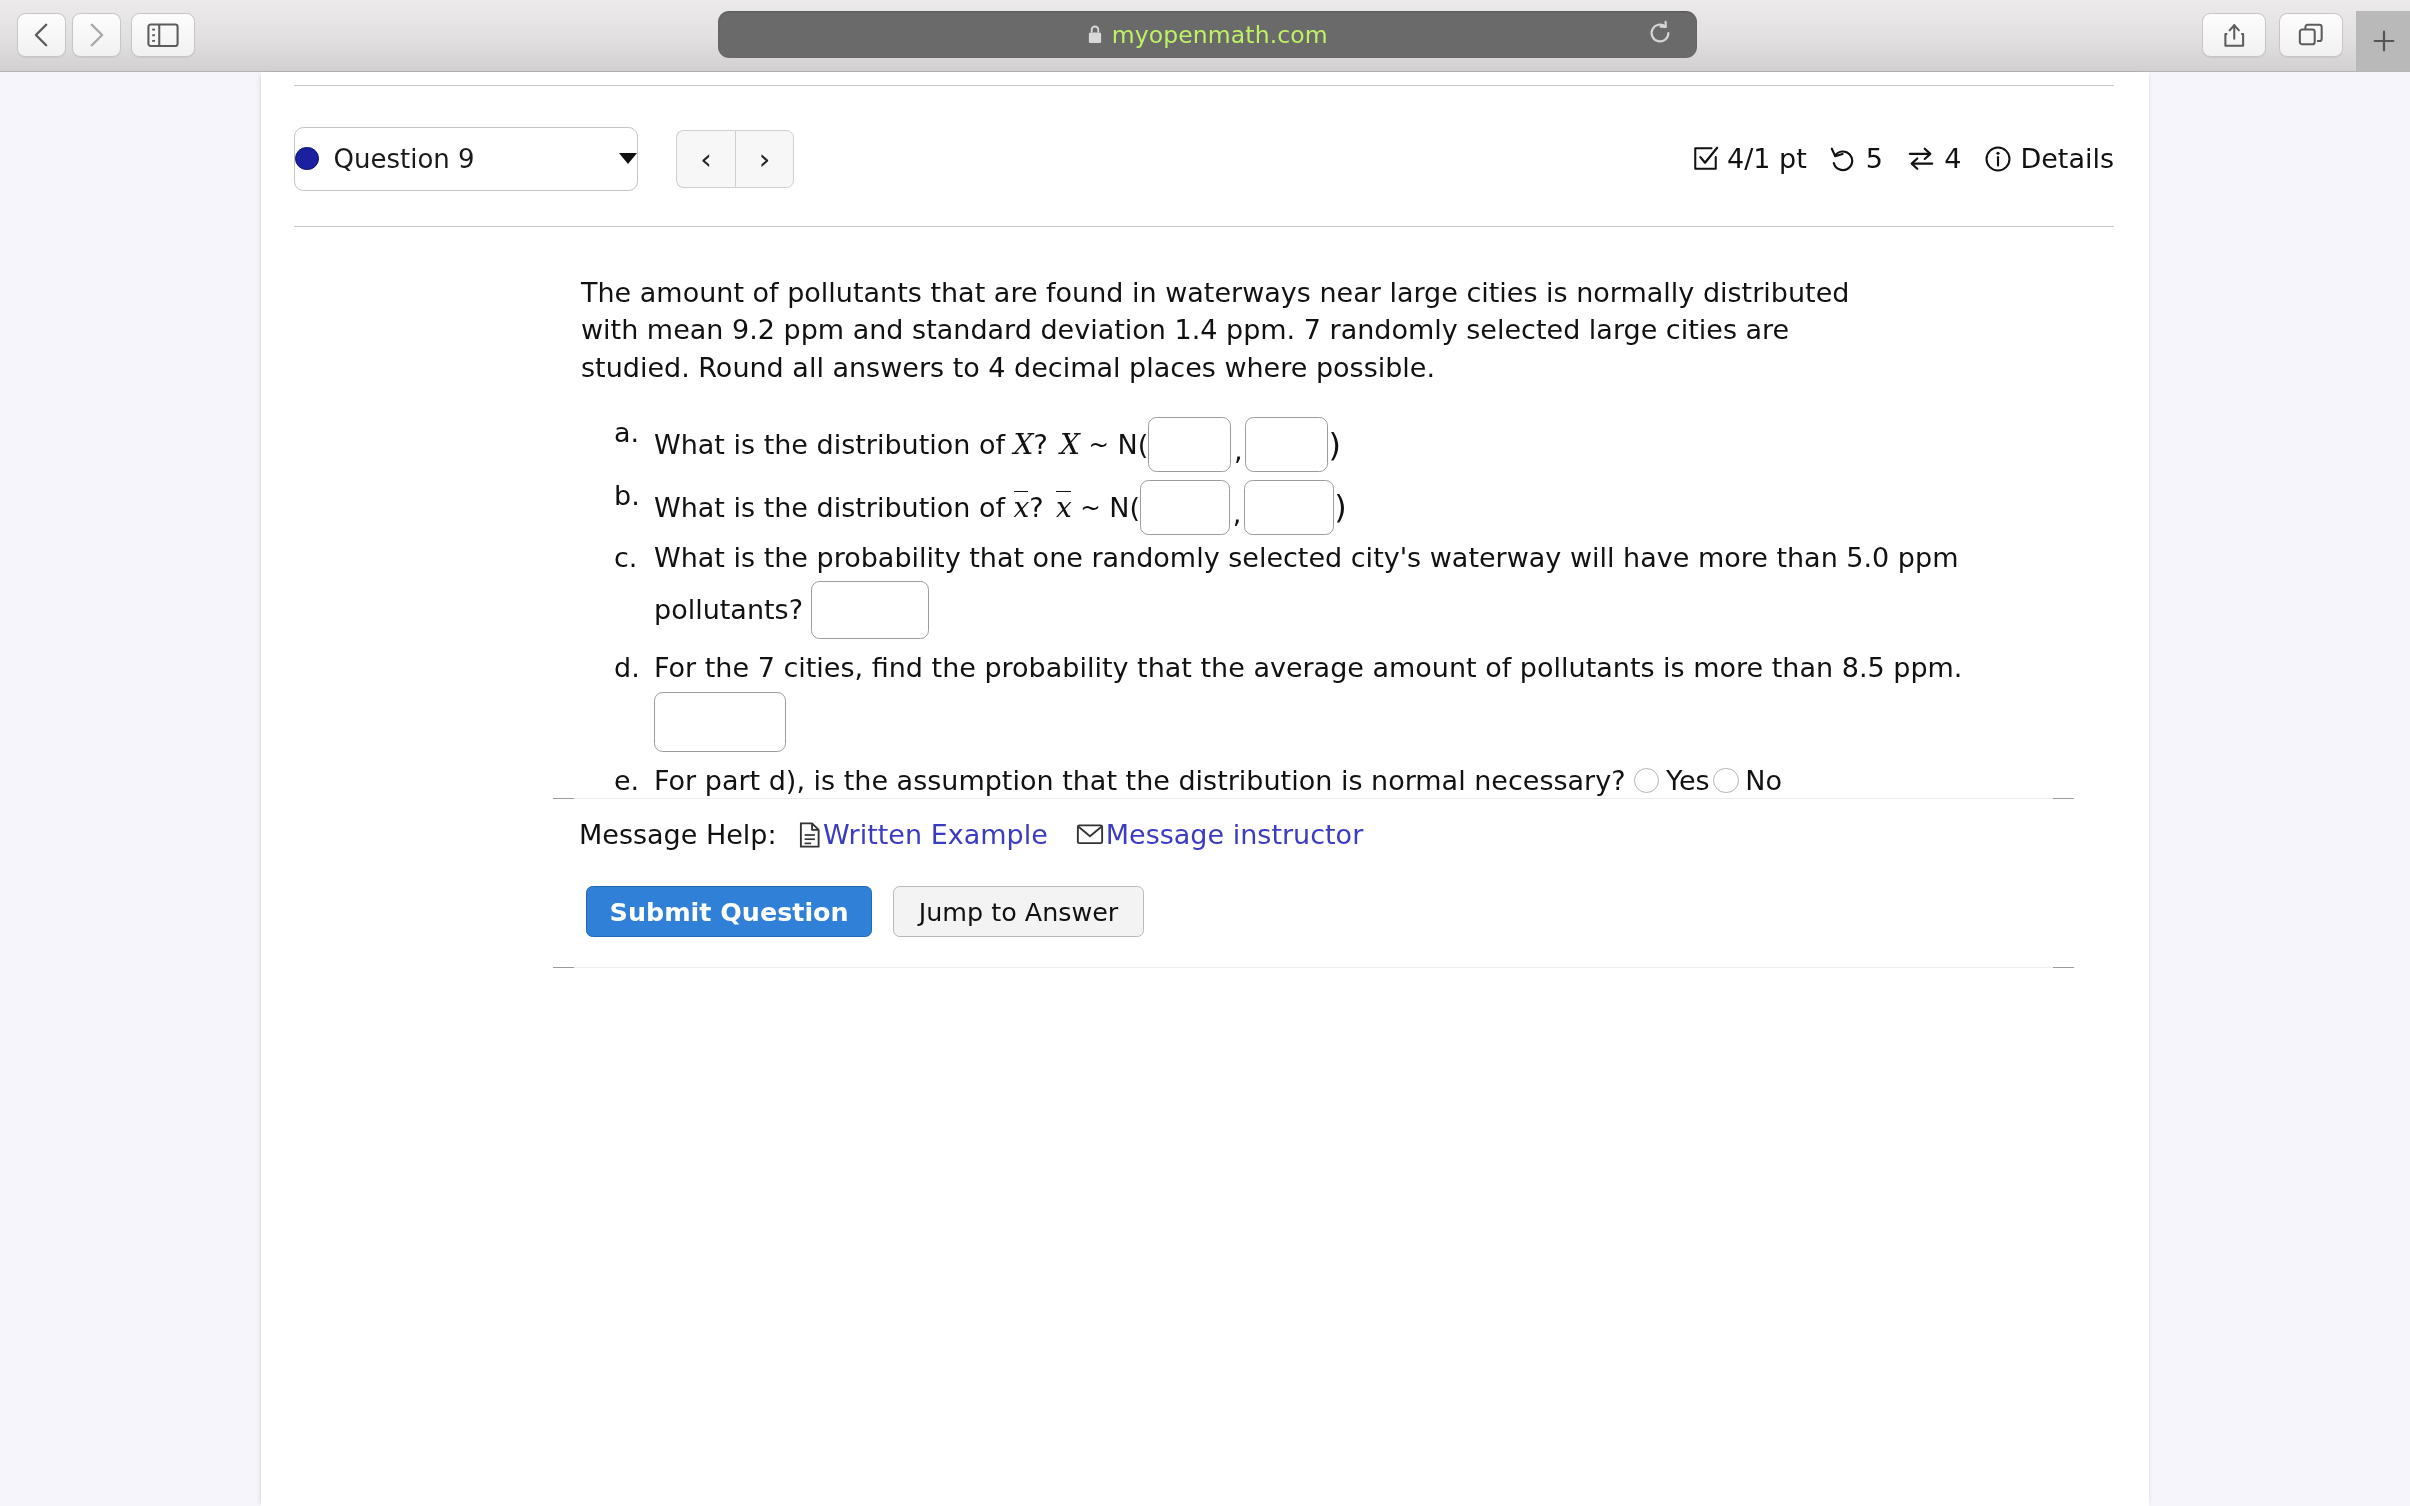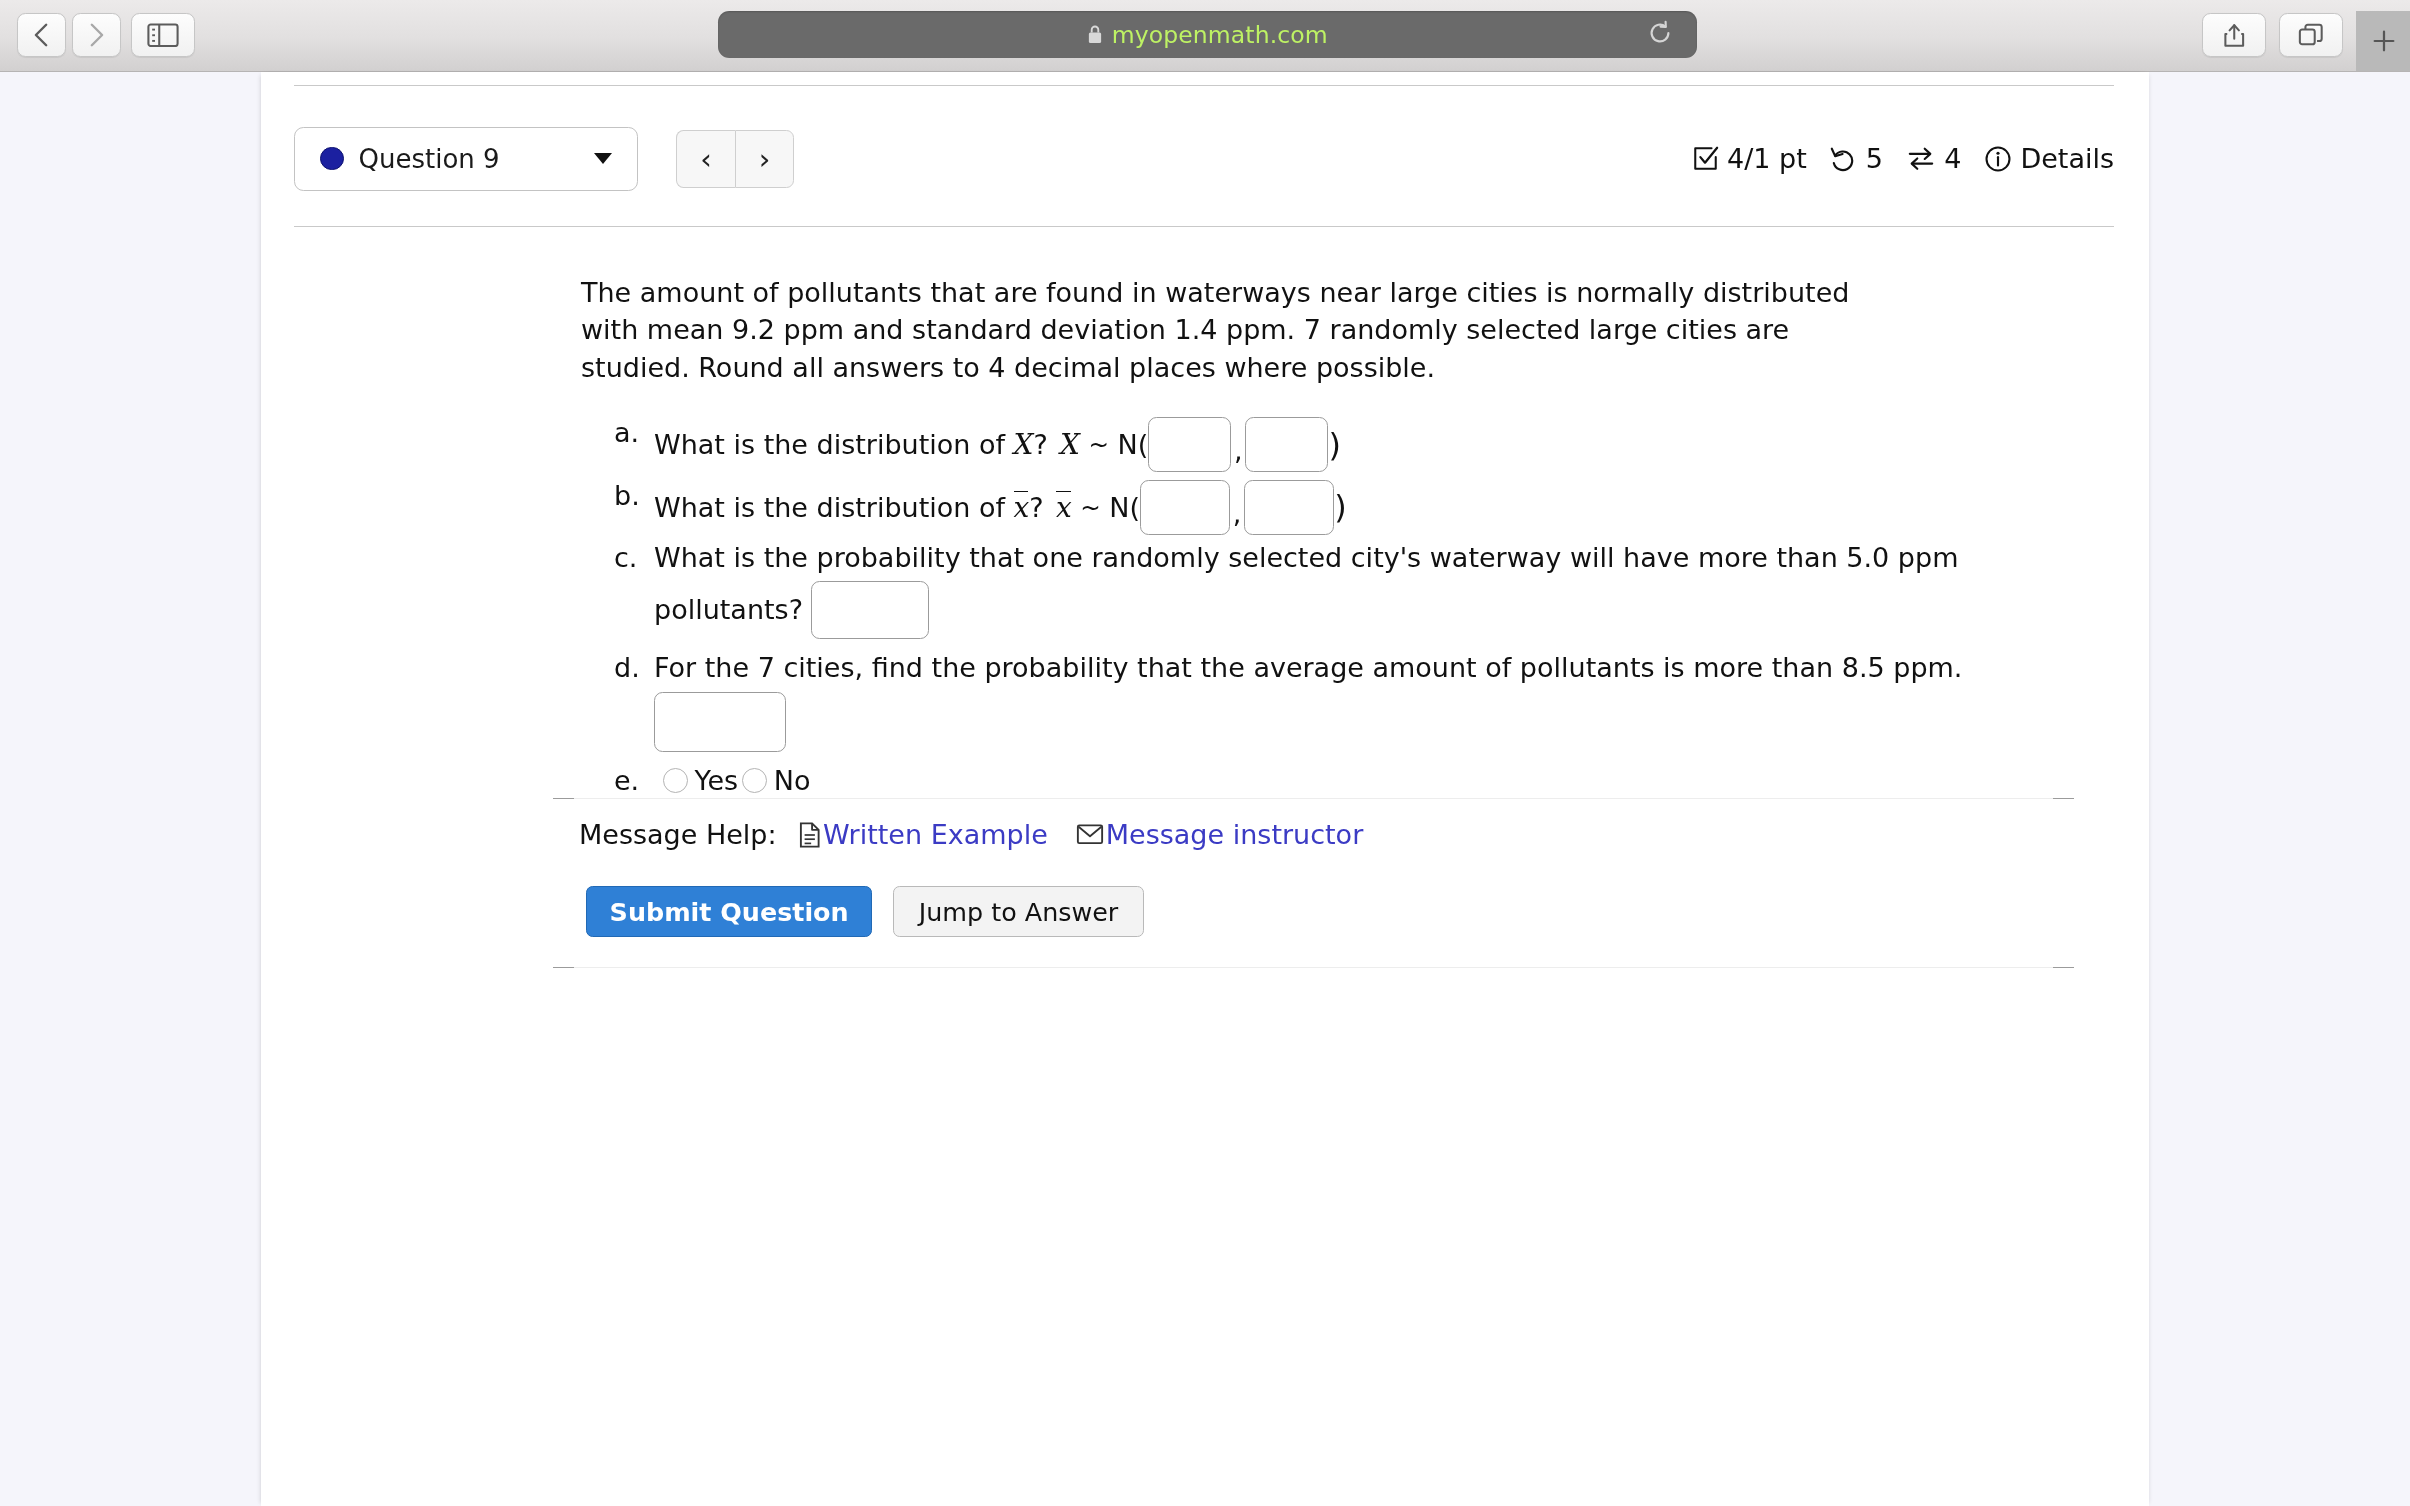--- a/index.html
+++ b/index.html
@@ -69,21 +69,21 @@
     position: absolute; left: 33px; top: 154px; width: 1820px;
     border-top: 0.9px solid #c9c9c9;
   }
   #q-header {
     position: absolute; left: 33px; top: 26px; width: 1820px; height: 121px;
     display: flex; align-items: center;
   }
   #question-select {
     width: 344px; height: 64px;
     background: #fff; border: 0.9px solid #c3c3c3; border-radius: 9.4px;
-    display: flex; align-items: center; padding: 0 25px;
+    display: flex; align-items: center; padding: 0 0;
     cursor: pointer;
   }
   #question-status-dot {
     width: 23.5px; height: 23.5px; border-radius: 50%;
     background: #1b20a0; border: 0.9px solid #0d1170; flex: 0 0 auto;
   }
   #question-select-label { font-size: 26px; color: #1a1a1a; margin-left: 15px; flex: 1; }
   #question-select-caret {
     width: 0; height: 0;
     border-left: 9.4px solid transparent; border-right: 9.4px solid transparent;
@@ -378,20 +378,21 @@
           <div style="margin-top:9.4px;">
             <input class="answer-box box-d" type="text" value="" style="">
           </div>
         </div>
       </div>
 
       <div class="part-row" style="margin-top:13px;">
         <div class="part-marker">e.</div>
         <div class="part-body">
           <div class="inline-flow">
+            <span>For part d), is the assumption that the distribution is normal necessary?</span>
             <span class="radio-dot" style="margin-left:8.5px;"></span>
             <span style="margin-left:6.6px;">Yes</span>
             <span class="radio-dot" style="margin-left:3.8px;"></span>
             <span style="margin-left:6.6px;">No</span>
           </div>
         </div>
       </div>
 
     </div>
 

